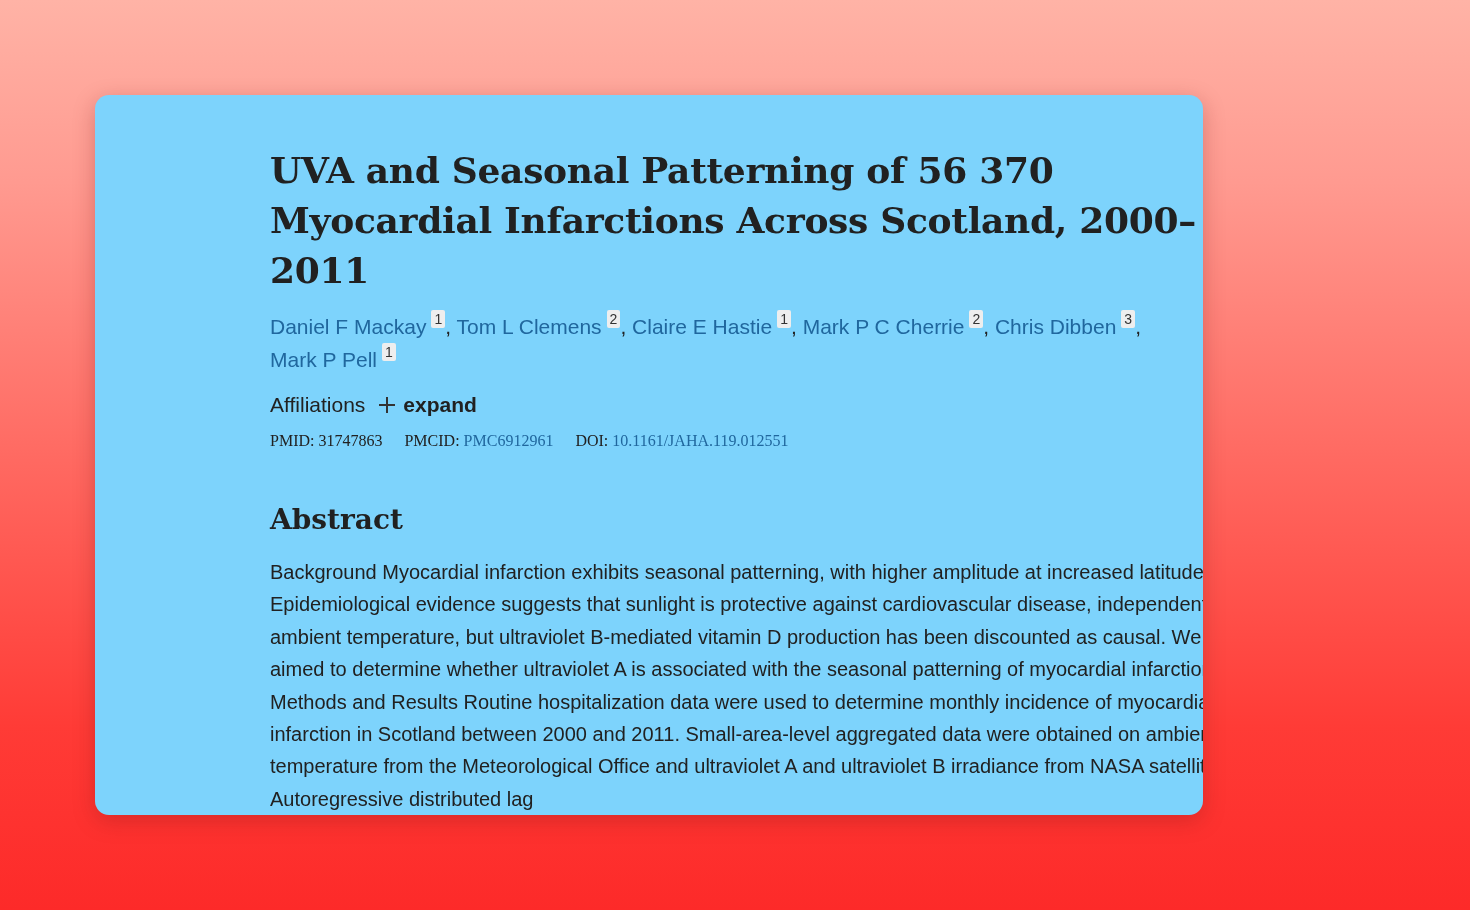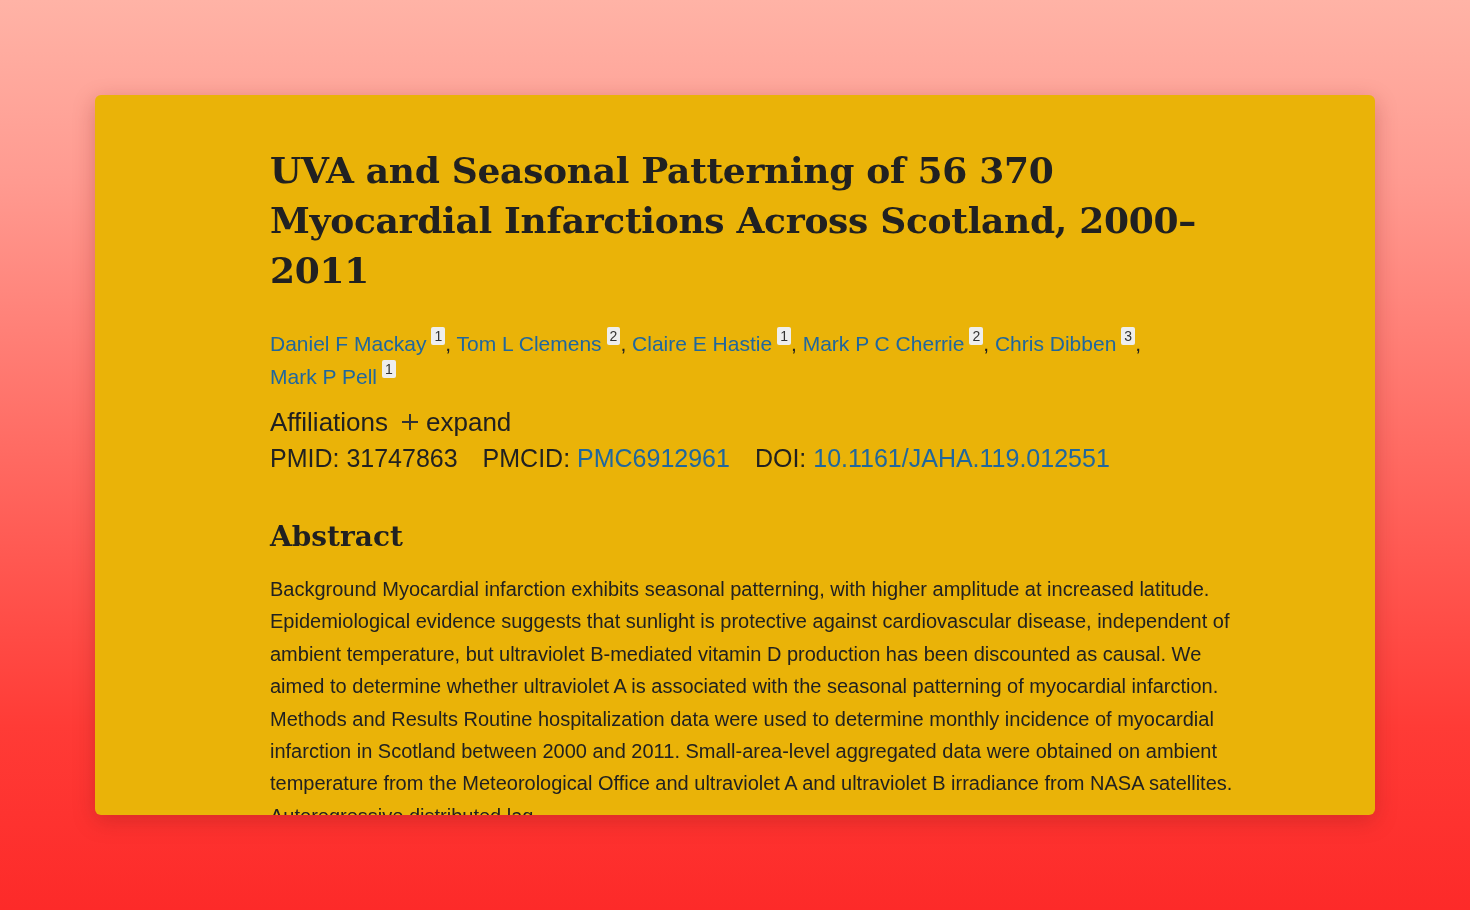--- a/index.html
+++ b/index.html
@@ -11,44 +11,44 @@
     }
     body {
       background: linear-gradient(180deg, #ffb3a6 0%, #ff9a90 20%, #ff6a62 50%, #ff3b36 80%, #fd2a29 100%);
       font-family: "Liberation Sans", "DejaVu Sans", sans-serif;
       position: relative;
     }
     .card {
       position: absolute;
       left: 95px;
       top: 95px;
-      width: 1280px;
+      width: 1108px;
       height: 720px;
-      background: #eab308;
-      border-radius: 6px;
+      background: #7dd3fc;
+      border-radius: 14px;
       box-shadow: 0 6px 22px rgba(120, 20, 20, 0.28);
       overflow: hidden;
     }
     .content {
       position: absolute;
       left: 175px;
       top: 50px;
       width: 970px;
     }
     .title {
       font-family: "DejaVu Serif", "Liberation Serif", serif;
       font-weight: bold;
       font-size: 36px;
       line-height: 50px;
       color: #212121;
       margin: 0;
       letter-spacing: -0.3px;
     }
     .authors {
-      margin-top: 32px;
+      margin-top: 15px;
       font-size: 21px;
       line-height: 32px;
       color: #212121;
     }
     .author-link {
       color: #20679e;
       text-decoration: none;
       cursor: pointer;
     }
     .aff-ref {
@@ -61,32 +61,33 @@
       margin-left: 5px;
       vertical-align: 10px;
       border-radius: 2px;
       cursor: pointer;
     }
     .comma {
       color: #212121;
     }
     .affiliations-row {
       margin-top: 14px;
-      font-size: 26px;
+      font-size: 21px;
       line-height: 30px;
       color: #212121;
       display: flex;
       align-items: center;
     }
     .expand-btn {
       display: inline-flex;
       align-items: center;
       margin-left: 14px;
       cursor: pointer;
       color: #212121;
+      font-weight: bold;
     }
     .plus-icon {
       display: inline-block;
       width: 16px;
       height: 16px;
       position: relative;
       margin-right: 8px;
     }
     .plus-icon::before, .plus-icon::after {
       content: "";
@@ -94,23 +95,24 @@
       background: #333333;
     }
     .plus-icon::before {
       left: 0; right: 0; top: 7px; height: 2px;
     }
     .plus-icon::after {
       top: 0; bottom: 0; left: 7px; width: 2px;
     }
     .ids-row {
       margin-top: 6px;
-      font-size: 25px;
+      font-size: 16px;
       line-height: 30px;
       color: #212121;
+      font-family: Liberation Serif, serif;
     }
     .id-item {
       margin-right: 18px;
     }
     .id-link {
       color: #20679e;
       text-decoration: none;
       cursor: pointer;
     }
     .abstract-heading {

